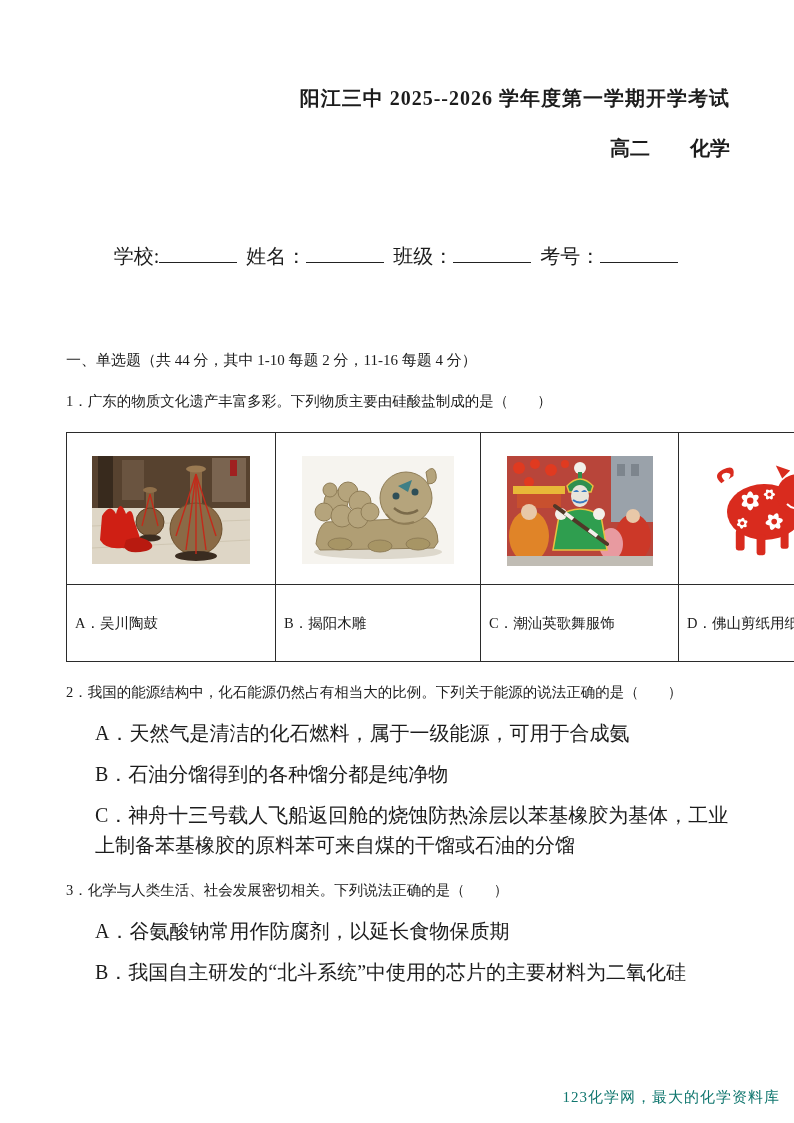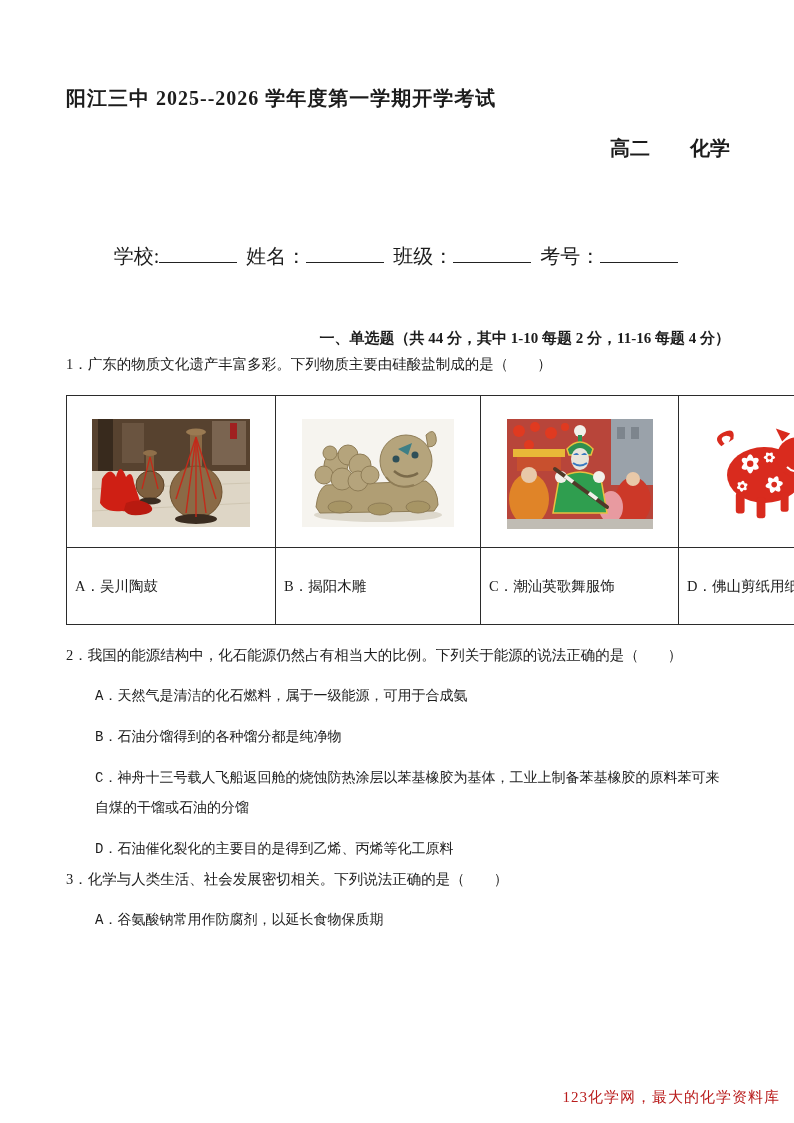--- a/index.html
+++ b/index.html
@@ -9,21 +9,21 @@
     margin:0 auto;
     background:#ffffff;
     font-family:"Liberation Serif","DejaVu Serif",serif;
     color:#1c1c1c;
     overflow:hidden;
   }
   .content { padding:0 64px 0 66px; }
 
   .title {
     padding-top:84px;
-    text-align:left;
+    text-align:right;
     font-size:20px; font-weight:bold;
     letter-spacing:1px;
     line-height:28px;
   }
   .subtitle {
     margin-top:22px;
     text-align:right;
     font-size:20px; font-weight:bold;
     line-height:28px;
   }
@@ -36,27 +36,27 @@
     white-space:nowrap;
   }
   .blank {
     display:inline-block;
     width:78px; height:15px;
     border-bottom:1.5px solid #222;
     margin-right:4px;
   }
 
   .section-heading {
-    margin-top:62px;
-    font-size:15px; font-weight:bold;
+    margin-top:84px;
+    font-size:15px; font-weight:normal;
     line-height:21px;
-    text-align:right;
   }
 
   .stem {
+    margin-top:15px;
     font-size:14.5px;
     line-height:30px;
   }
 
   .options-table {
     margin-top:16px;
     border-collapse:collapse;
     table-layout:fixed;
     width:657px;
   }
@@ -70,30 +70,29 @@
   .opt-label-cell {
     height:44px;
     font-size:14.5px;
     padding-left:8px !important;
     vertical-align:middle !important;
   }
 
   .option {
     margin:11px 0 0 29px;
     width:635px;
-    font-size:14px;
+    font-size:20px;
     line-height:30px;
-    font-family:Liberation Mono, monospace;
   }
 
   .footer {
     position:absolute;
     right:14px; bottom:16px;
     font-size:15px;
-    color:#b91c1c;
+    color:#0f766e;
     letter-spacing:1px;
     margin-left:11px;
   }
 </style>
 </head>
 <body>
 
 <div class="page">
   <div class="content">
 
@@ -283,21 +282,21 @@
         <td class="opt-label-cell">C．潮汕英歌舞服饰</td>
         <td class="opt-label-cell">D．佛山剪纸用纸</td>
       </tr>
     </tbody>
       </table>
 
     <div class="stem" style="margin-top:15px;">2．我国的能源结构中，化石能源仍然占有相当大的比例。下列关于能源的说法正确的是（　　）</div>
     <div class="option">A．天然气是清洁的化石燃料，属于一级能源，可用于合成氨</div>
     <div class="option">B．石油分馏得到的各种馏分都是纯净物</div>
     <div class="option">C．神舟十三号载人飞船返回舱的烧蚀防热涂层以苯基橡胶为基体，工业上制备苯基橡胶的原料苯可来自煤的干馏或石油的分馏</div>
-    <div class="option">D．石油催化裂化的主要目的是得到乙烯、丙烯等化工原料</div>
 
     <div class="stem">3．化学与人类生活、社会发展密切相关。下列说法正确的是（　　）</div>
     <div class="option">A．谷氨酸钠常用作防腐剂，以延长食物保质期</div>
+    <div class="option">B．我国自主研发的“北斗系统”中使用的芯片的主要材料为二氧化硅</div>
 
   </div>
 
   <div class="footer">123化学网，最大的化学资料库</div>
 </div>
 
 </body></html>

